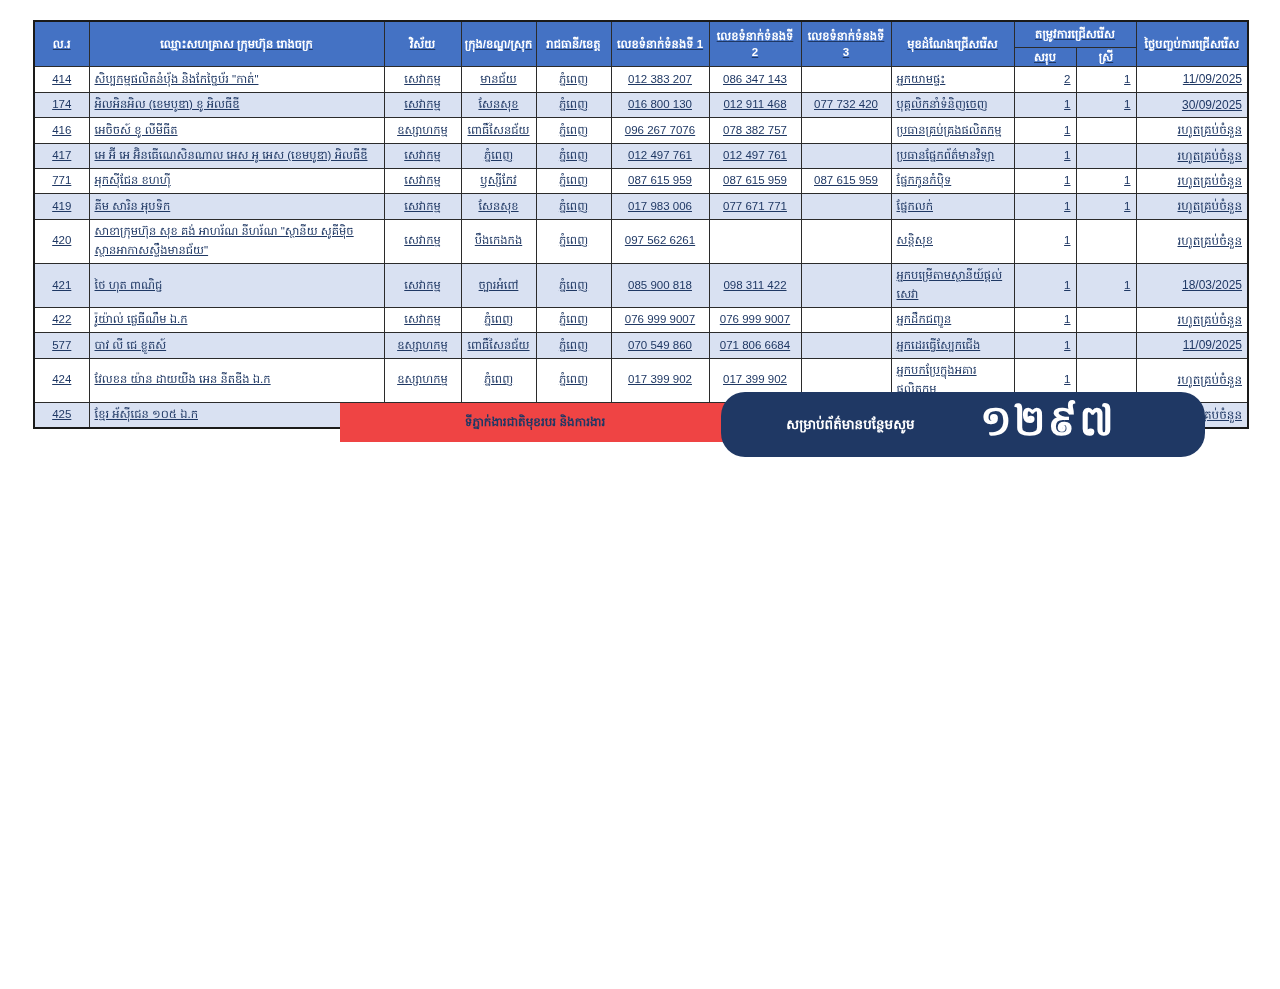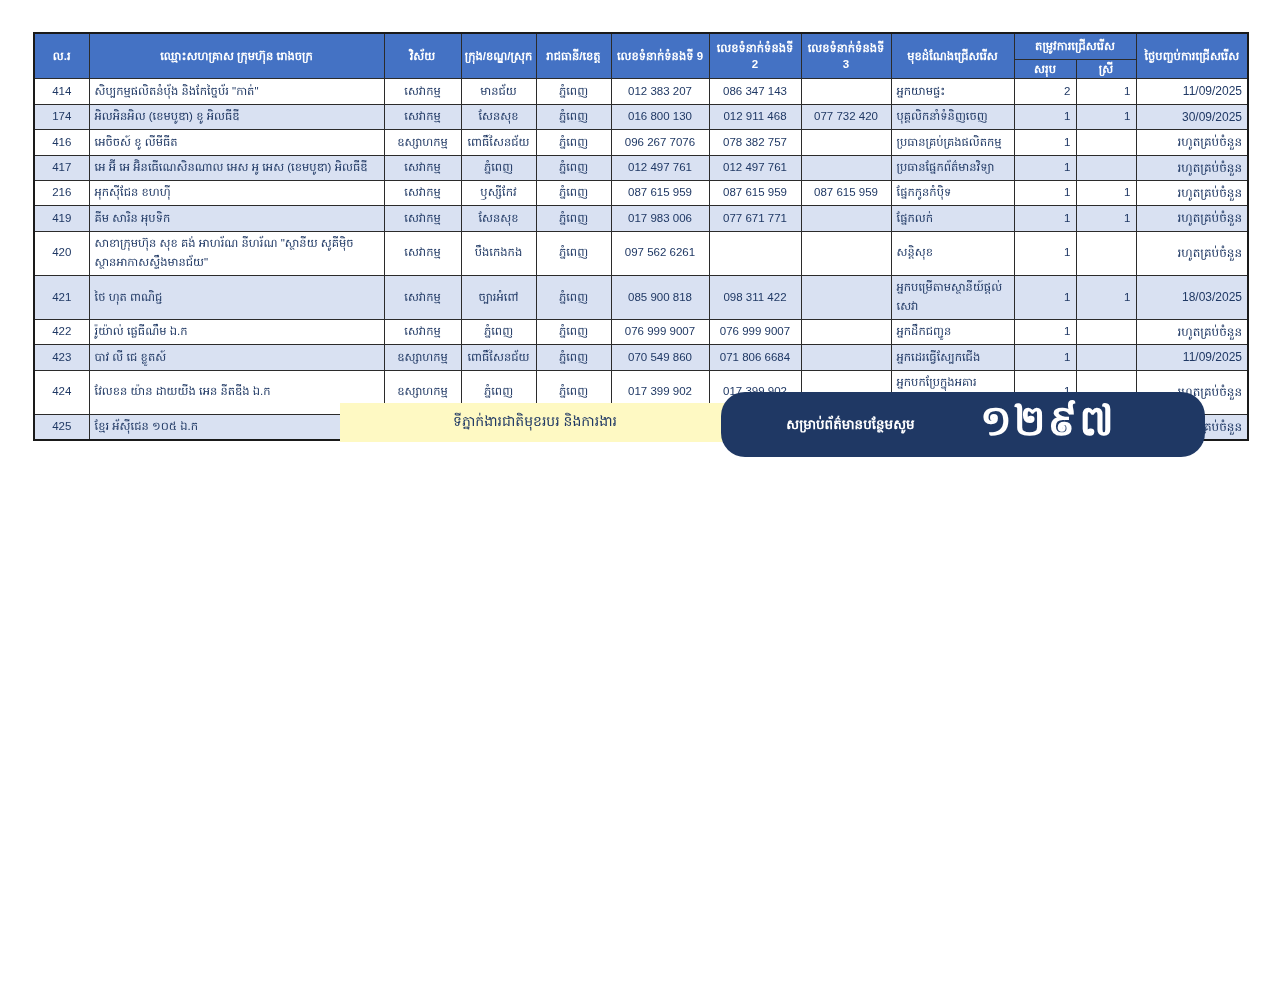--- a/index.html
+++ b/index.html
@@ -1,42 +1,42 @@
 <!DOCTYPE html>
 <html><head>
 <meta charset="utf-8">
 <style>
   html,body{margin:0;padding:0;}
   body{
     width:1280px;height:989px;position:relative;background:#ffffff;
     font-family:"Liberation Sans","DejaVu Sans",sans-serif;
     color:#1F3864;
   }
-  .table-wrap{position:absolute;left:33px;top:32px;}
+  .table-wrap{position:absolute;left:33px;top:20px;text-decoration:underline;}
   table{
     border-collapse:collapse;table-layout:fixed;width:1214px;
     font-size:11.5px;color:#1F3864;
   }
   th,td{border:1px solid #2b2b2b;padding:2px 5px;overflow:hidden;word-wrap:break-word;}
   table{border:2px solid #1a1a1a;}
   thead th{
     background:#4472C4;color:#ffffff;font-weight:bold;text-align:center;
     font-size:11.5px;line-height:1.45;padding:4px 3px;
   }
   thead tr.subhead th{padding:1px 3px;margin-top:48px;}
   tbody td{height:20px;line-height:1.7;background:#ffffff;}
   tbody tr:nth-child(even) td{background:#D9E1F2;}
   td.c{text-align:center;}
   td.l{text-align:left;}
   td.r{text-align:right;}
   td.small-date{font-size:12px;text-align:right;}
   .banner-light{
     position:absolute;left:340px;top:403px;width:390px;height:39px;
-    background:#fef9c3;display:flex;align-items:center;justify-content:center;
-    color:#1F3864;font-weight:normal;font-size:14px;
+    background:#ef4444;display:flex;align-items:center;justify-content:center;
+    color:#1F3864;font-weight:bold;font-size:12px;
   }
   .banner-dark{
     position:absolute;left:721px;top:392px;width:484px;height:65px;
     background:#1F3864;border-radius:24px;display:flex;align-items:center;
     color:#ffffff;
   }
   .banner-dark .info{
     flex:1.15;text-align:center;font-weight:bold;font-size:13.5px;line-height:1.6;
   }
   .banner-dark .hotline{
@@ -62,21 +62,21 @@
         <col style="width:60px">
         <col style="width:112px">
     </colgroup>
     <thead>
       <tr>
         <th rowspan="2">ល.រ</th>
         <th rowspan="2">ឈ្មោះសហគ្រាស ក្រុមហ៊ុន រោងចក្រ</th>
         <th rowspan="2">វិស័យ</th>
         <th rowspan="2">ក្រុង/ខណ្ឌ/ស្រុក</th>
         <th rowspan="2">រាជធានី/ខេត្ត</th>
-        <th rowspan="2">លេខទំនាក់ទំនងទី 9</th>
+        <th rowspan="2">លេខទំនាក់ទំនងទី 1</th>
         <th rowspan="2">លេខទំនាក់ទំនងទី 2</th>
         <th rowspan="2">លេខទំនាក់ទំនងទី 3</th>
         <th rowspan="2">មុខដំណែងជ្រើសរើស</th>
         <th colspan="2">តម្រូវការជ្រើសរើស</th>
         <th rowspan="2">ថ្ងៃបញ្ចប់ការជ្រើសរើស</th>
       </tr>
       <tr class="subhead">
         <th>សរុប</th>
         <th>ស្រី</th>
       </tr>
@@ -132,21 +132,21 @@
           <td class="c">ភ្នំពេញ</td>
           <td class="c">012 497 761</td>
           <td class="c">012 497 761</td>
           <td class="c"></td>
           <td class="l">ប្រធានផ្នែកព័ត៌មានវិទ្យា</td>
           <td class="r">1</td>
           <td class="r"></td>
           <td class="c small-date">រហូតគ្រប់ចំនួន</td>
         </tr>
         <tr>
-          <td class="c">216</td>
+          <td class="c">771</td>
           <td class="l">អុកស៊ីជែន ខហហ៊ី</td>
           <td class="c">សេវាកម្ម</td>
           <td class="c">ឫស្សីកែវ</td>
           <td class="c">ភ្នំពេញ</td>
           <td class="c">087 615 959</td>
           <td class="c">087 615 959</td>
           <td class="c">087 615 959</td>
           <td class="l">ផ្នែកកូនកំប៉ិទ</td>
           <td class="r">1</td>
           <td class="r">1</td>
@@ -202,21 +202,21 @@
           <td class="c">ភ្នំពេញ</td>
           <td class="c">076 999 9007</td>
           <td class="c">076 999 9007</td>
           <td class="c"></td>
           <td class="l">អ្នកដឹកជញ្ជូន</td>
           <td class="r">1</td>
           <td class="r"></td>
           <td class="c small-date">រហូតគ្រប់ចំនួន</td>
         </tr>
         <tr>
-          <td class="c">423</td>
+          <td class="c">577</td>
           <td class="l">បាវ លី ជេ ខ្លូតស៍</td>
           <td class="c">ឧស្សាហកម្ម</td>
           <td class="c">ពោធិ៍សែនជ័យ</td>
           <td class="c">ភ្នំពេញ</td>
           <td class="c">070 549 860</td>
           <td class="c">071 806 6684</td>
           <td class="c"></td>
           <td class="l">អ្នកដេរធ្វើស្បែកជើង</td>
           <td class="r">1</td>
           <td class="r"></td>

